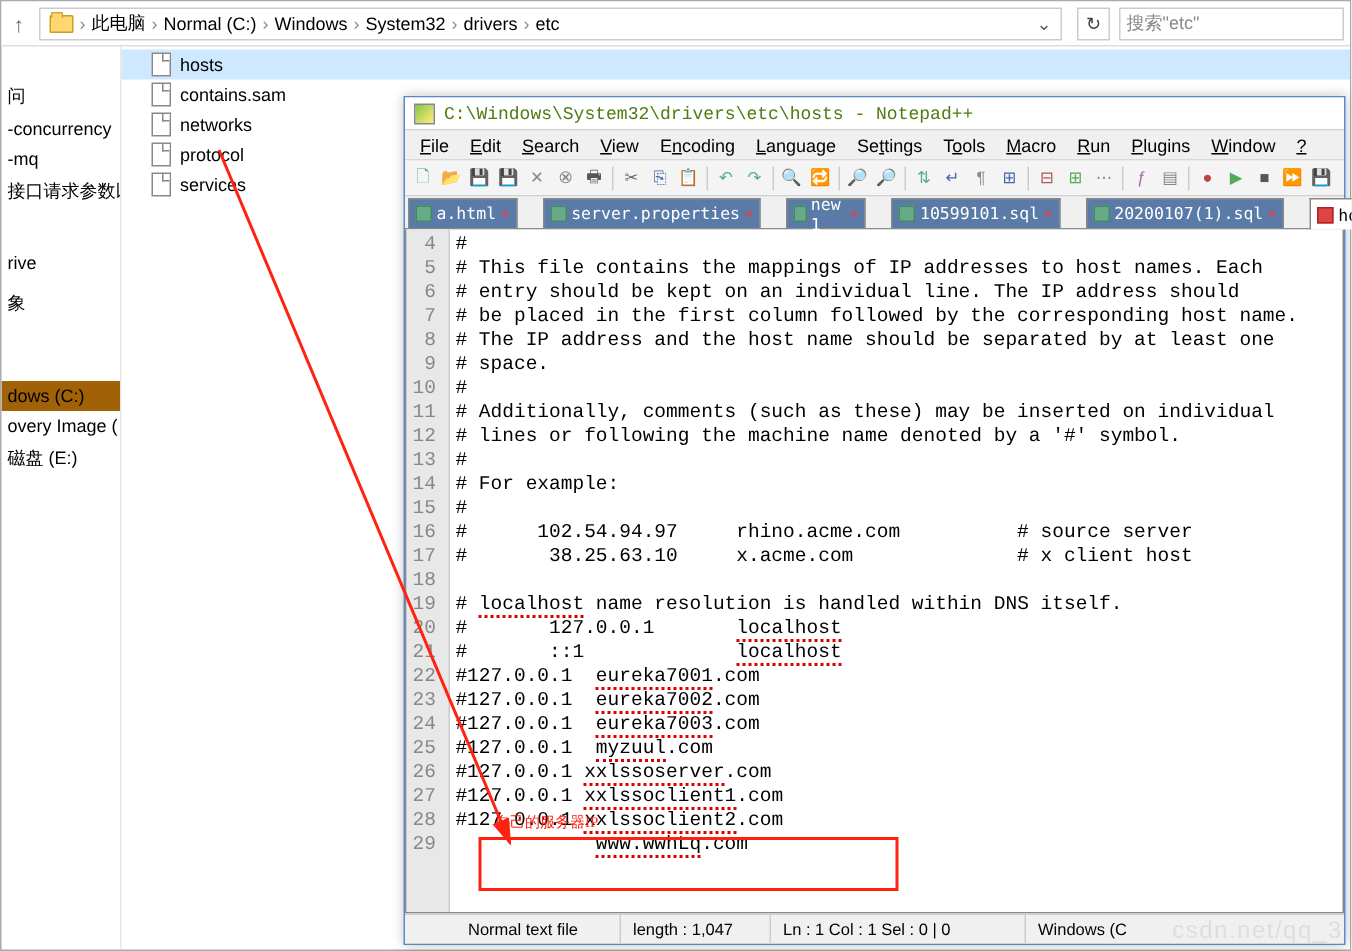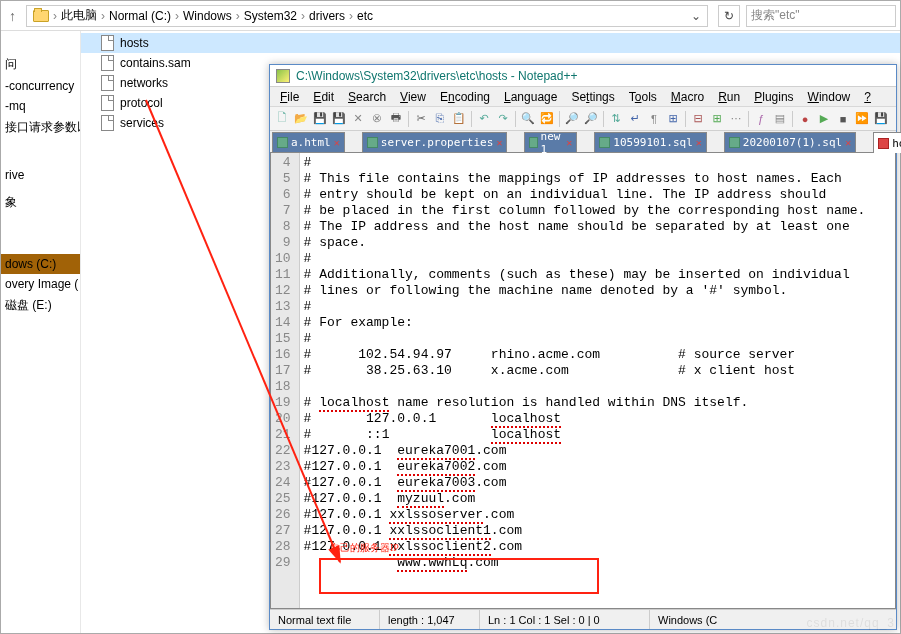--- a/index.html
+++ b/index.html
@@ -29,21 +29,21 @@
     .file-list { padding-top: 2px; }
     .file-row { display: flex; align-items: center; height: 20px; padding-left: 20px; gap: 6px; }
     .file-row.sel { background: #cde8ff; }
     .file-icon { display:inline-block; width: 13px; height: 16px; background: #fff; border: 1px solid #888; position: relative; }
     .file-icon:before { content:""; position:absolute; top:0; right:0; width:4px; height:4px; background:#fff; border-left:1px solid #888; border-bottom:1px solid #888; }
     
     
     .npp { position: absolute; top: 64px; left: 269px; width: 628px; height: 566px; background: #f0f0f0; border: 1px solid #5a8ac6; box-shadow: 0 0 8px rgba(0,0,0,.25); }
     .npp-title { height: 22px; background: #fff; display: flex; align-items: center; padding: 0 6px; gap: 6px; border-bottom: 1px solid #d0d0d0; }
     .npp-title-icon { width:14px; height:14px; background: linear-gradient(135deg,#8bc34a,#fff176); border:1px solid #888; }
-    .npp-title-text { color: #0f766e; }
+    .npp-title-text { color: #4d7c0f; font-family: Liberation Mono, monospace; }
     
     .npp-menu { height: 20px; background: #f0f0f0; display: flex; align-items: center; padding: 0 4px; gap: 2px; border-bottom: 1px solid #d8d8d8; }
     .menu-item { padding: 0 6px; }
     .menu-item u { text-decoration: underline; }
     
     .npp-toolbar { height: 24px; background: #f4f4f4; border-bottom: 1px solid #d0d0d0; display: flex; align-items: center; padding: 0 3px; gap: 1px; }
     .tb-btn { width: 18px; height: 18px; border: 1px solid transparent; display:inline-flex; align-items:center; justify-content:center; font-size:11px; }
     .tb-sep { width:1px; height:16px; background:#ccc; margin:0 2px; }
     .ic-new{color:#5a9;}.ic-open{color:#c9a227;}.ic-save{color:#46a;}.ic-saveall{color:#46a;}
     .ic-close{color:#888;}.ic-closeall{color:#888;}.ic-print{color:#555;}
@@ -65,29 +65,29 @@
     .tab-close { color: #d44; font-weight: bold; font-size: 10px; }
     .tab.active .tab-close { color:#d44; }
     
     .npp-editor { height: calc(100% - 22px - 20px - 24px - 22px - 20px); display: flex; background: #fff; font-family: Consolas, "Courier New", monospace; font-size: 13px; border: 1px solid #888; border-top: none; margin: 0; overflow: hidden; }
     .gutter { background: #e8e8e8; color: #888; text-align: right; padding: 2px 8px 2px 4px; user-select: none; border-right: 1px solid #ccc; }
     .gutter .ln { height: 16px; line-height: 16px; }
     .code { flex: 1; padding: 2px 4px; white-space: pre; color: #000; position: relative; }
     .code .line { height: 16px; line-height: 16px; }
     .redsquiggle { border-bottom: 2px dotted #d00; }
     
-    .npp-status { height: 20px; background: #f0f0f0; border-top: 1px solid #ccc; display: flex; align-items: center; font-size: 11px; }
+    .npp-status { height: 20px; background: #f0f0f0; border-top: 1px solid #ccc; display: flex; align-items: center; font-size: 11px; padding-left: 34px; }
     .status-cell { padding: 0 8px; border-right: 1px solid #ccc; height: 100%; display: flex; align-items: center; }
     
     
     .red-rect { position: absolute; border: 2px solid #f21; pointer-events: none; }
     .red-text { position: absolute; color: #f21; font-size: 10px; font-weight: normal; pointer-events: none; font-family: "Microsoft YaHei"; }
     .arrow-svg { position: absolute; top: 0; left: 0; pointer-events: none; }
     
-    .watermark { position:absolute; right:6px; bottom:4px; color: rgba(0,0,0,.08); font-size:12px; letter-spacing:1px; }
+    .watermark { position:absolute; right:6px; bottom:4px; color: rgba(0,0,0,.08); font-size:16px; letter-spacing:1px; }
   </style>
 </head>
 <body>
 
 <div class="explorer">
   <div class="explorer-toolbar">
     <span class="nav-arrow">↑</span>
     <div class="breadcrumb">
       <span class="folder-glyph"></span>
       <span class="bc-sep">›</span>

